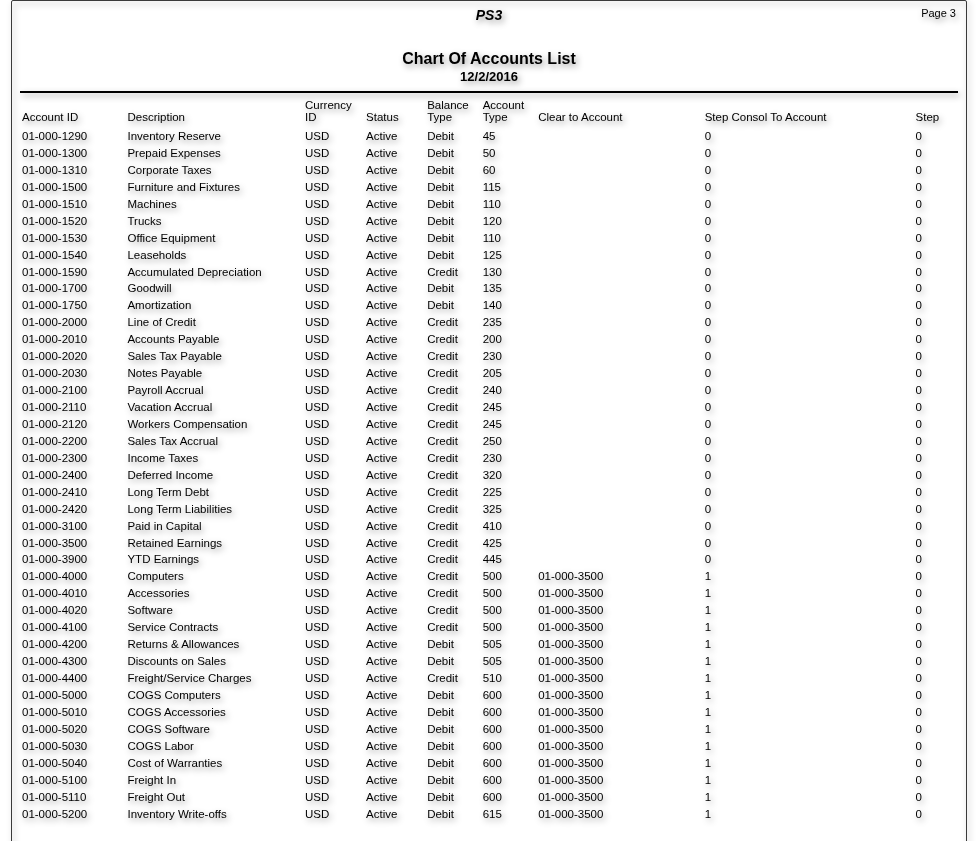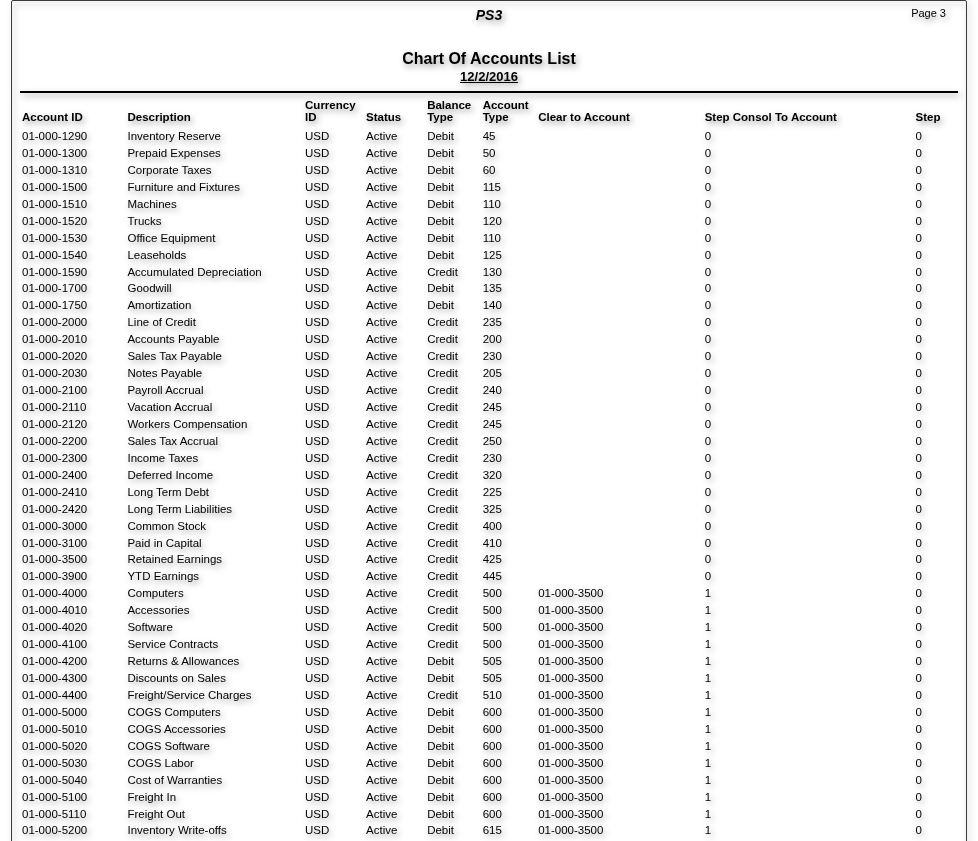--- a/index.html
+++ b/index.html
@@ -15,45 +15,45 @@
     width: 956px;
     margin: 0 auto;
     padding: 6px 8px 40px 8px;
     border: 1px solid #3a3a3a;
     border-radius: 2px;
     box-sizing: border-box;
   }
   .page-number {
     position: absolute;
     top: 6px;
-    right: 20px;
+    right: 10px;
     font-size: 11px;
   }
   .report-header {
     text-align: center;
     font-weight: bold;
     margin-bottom: 6px;
   }
   .report-header .rh-line {
     line-height: 1.25;
   }
   .rh-org { font-size: 14px; font-style: italic; }
   .rh-title { font-size: 16px; margin-top: 24px; }
-  .rh-date { font-size: 13px; text-decoration: underline; }
+  .rh-date { font-size: 13px; }
   .rule {
     border-top: 2px solid #000;
     margin: 6px 0 4px 0;
   }
   table.accounts {
     width: 100%;
     border-collapse: collapse;
     table-layout: fixed;
   }
   table.accounts th {
-    font-weight: bold;
+    font-weight: normal;
     font-size: 11.5px;
     text-align: left;
     vertical-align: bottom;
     padding: 2px 2px 4px 2px;
     line-height: 1.1;
   }
   table.accounts td {
     padding: 1px 2px;
     line-height: 1.3;
     white-space: nowrap;
@@ -371,31 +371,20 @@
             <td>Long Term Liabilities</td>
             <td>USD</td>
             <td>Active</td>
             <td>Credit</td>
             <td>325</td>
             <td></td>
             <td>0</td>
             <td>0</td>
           </tr>
           <tr>
-            <td>01-000-3000</td>
-            <td>Common Stock</td>
-            <td>USD</td>
-            <td>Active</td>
-            <td>Credit</td>
-            <td>400</td>
-            <td></td>
-            <td>0</td>
-            <td>0</td>
-          </tr>
-          <tr>
             <td>01-000-3100</td>
             <td>Paid in Capital</td>
             <td>USD</td>
             <td>Active</td>
             <td>Credit</td>
             <td>410</td>
             <td></td>
             <td>0</td>
             <td>0</td>
           </tr>

